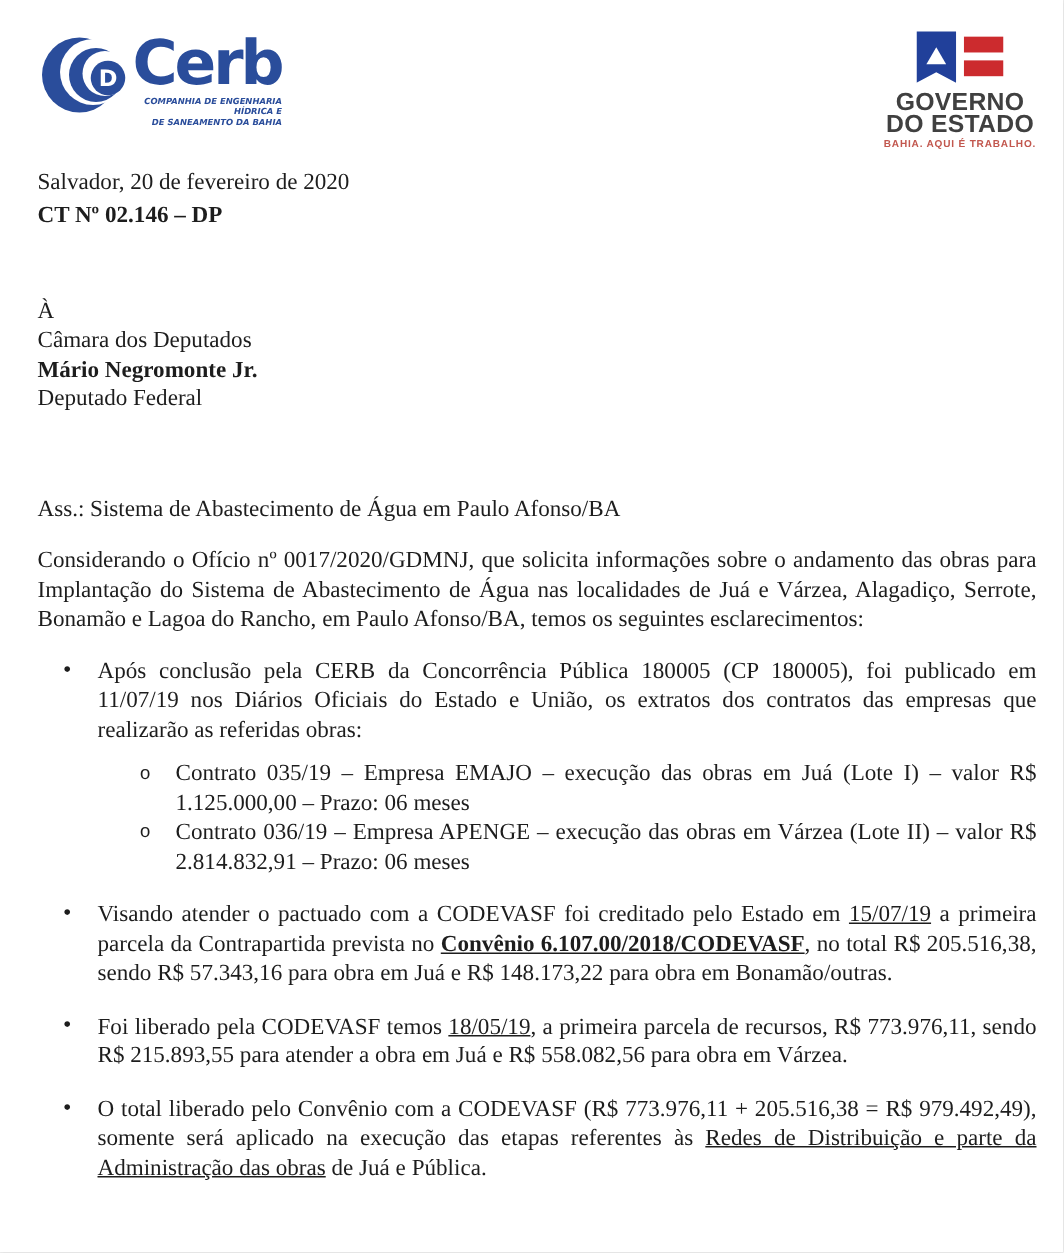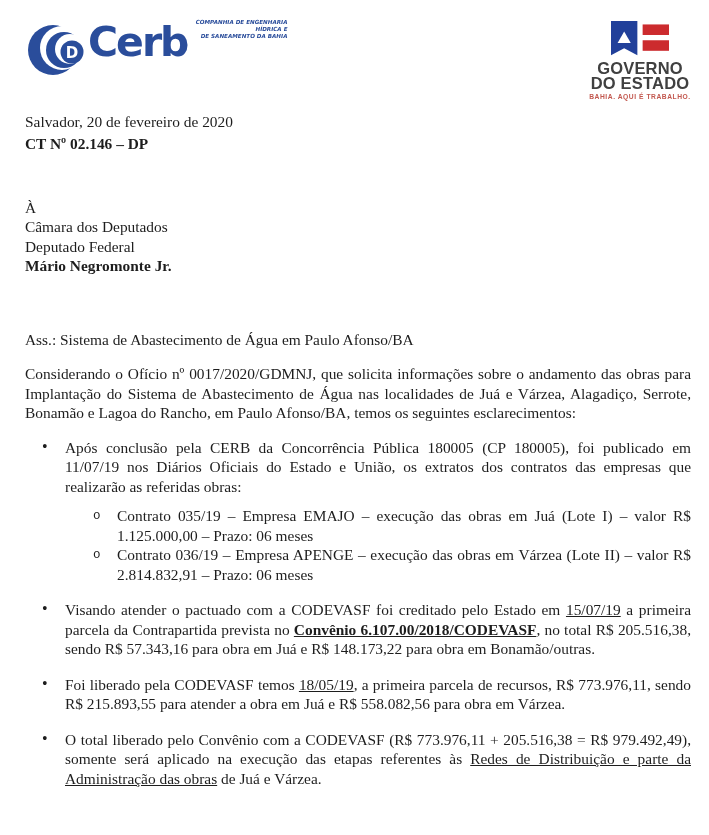--- a/index.html
+++ b/index.html
@@ -4,21 +4,21 @@
 <style>
   html,body{margin:0;padding:0;background:#e8e8e8;}
   .page{
     position:relative;width:709px;height:835px;background:#ffffff;
     overflow:hidden;font-family:"Liberation Serif",serif;color:#1d1d1d;
     margin:0 auto;box-shadow:0 0 4px rgba(0,0,0,.25);
   }
   
   .cerb-logo{position:absolute;left:28px;top:16px;display:flex;align-items:flex-start;}
   .cerb-emblem{display:block;}
-  .cerb-right{margin-left:2px;display:flex;}
+  .cerb-right{margin-left:2px;display:flex;flex-direction:column;align-items:center;}
   .cerb-wordmark{
     font-family:"DejaVu Sans",sans-serif;font-weight:bold;font-size:41px;line-height:40px;
     color:#2a4d9b;letter-spacing:-2px;margin-top:6px;
   }
   .cerb-tagline{
     font-family:"DejaVu Sans",sans-serif;font-style:italic;font-weight:bold;
     font-size:5.6px;line-height:7px;color:#2a4d9b;text-align:right;margin-top:3px;width:100px;
   }
   .gov-logo{position:absolute;left:586px;top:20px;width:108px;text-align:center;}
   .flag-icon{display:block;margin:0 auto;}
@@ -92,22 +92,22 @@
   <div class="letter-body">
 
     <div class="date-block">
       <div class="line">Salvador, 20 de fevereiro de 2020</div>
       <div class="line ref">CT Nº 02.146 – DP</div>
     </div>
 
     <div class="addr-block">
       <div class="line">À</div>
       <div class="line">Câmara dos Deputados</div>
+      <div class="line name">Mário Negromonte Jr.</div>
       <div class="line">Deputado Federal</div>
-      <div class="line name">Mário Negromonte Jr.</div>
     </div>
 
     <div class="subject line">Ass.: Sistema de Abastecimento de Água em Paulo Afonso/BA</div>
 
 
     <p class="intro">Considerando o Ofício nº 0017/2020/GDMNJ, que solicita informações sobre o andamento das obras para Implantação do Sistema de Abastecimento de Água nas localidades de Juá e Várzea, Alagadiço, Serrote, Bonamão e Lagoa do Rancho, em Paulo Afonso/BA, temos os seguintes esclarecimentos:</p>
 
     <ul class="main-list">
       <li>
         <span class="bullet-marker">•</span>
@@ -126,18 +126,18 @@
       <li>
         <span class="bullet-marker">•</span>
         <span><span>Visando atender o pactuado com a CODEVASF foi creditado pelo Estado em </span><span class="u">15/07/19</span><span> a primeira parcela da Contrapartida prevista no </span><span class="b u">Convênio 6.107.00/2018/CODEVASF</span><span>, no total R$ 205.516,38, sendo R$ 57.343,16 para obra em Juá e R$ 148.173,22 para obra em Bonamão/outras.</span></span>
       </li>
       <li>
         <span class="bullet-marker">•</span>
         <span><span>Foi liberado pela CODEVASF temos </span><span class="u">18/05/19</span><span>, a primeira parcela de recursos, R$ 773.976,11, sendo R$ 215.893,55 para atender a obra em Juá e R$ 558.082,56 para obra em Várzea.</span></span>
       </li>
       <li>
         <span class="bullet-marker">•</span>
-        <span><span>O total liberado pelo Convênio com a CODEVASF (R$ 773.976,11 + 205.516,38 = R$ 979.492,49), somente será aplicado na execução das etapas referentes às </span><span class="u">Redes de Distribuição e parte da Administração das obras</span><span> de Juá e Várzea.</span></span>
+        <span><span>O total liberado pelo Convênio com a CODEVASF (R$ 773.976,11 + 205.516,38 = R$ 979.492,49), somente será aplicado na execução das etapas referentes às </span><span class="u">Redes de Distribuição e parte da Administração das obras</span><span> de Juá e Pública.</span></span>
       </li>
     </ul>
 
   </div>
 </div>
 
 </body></html>

